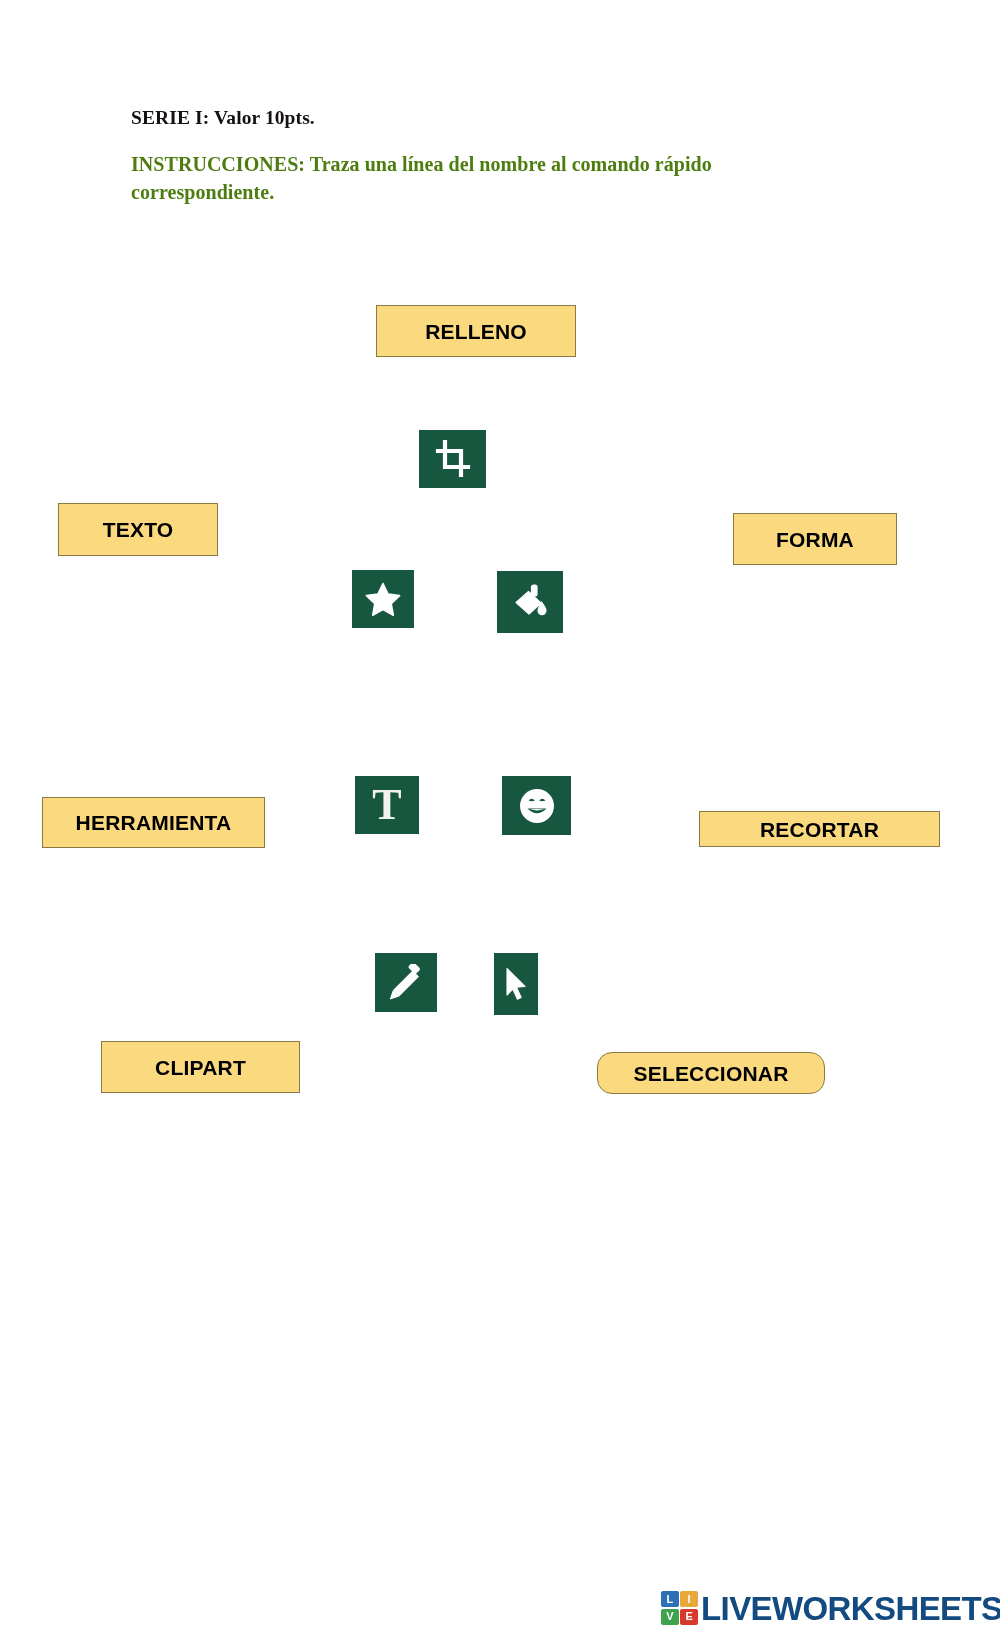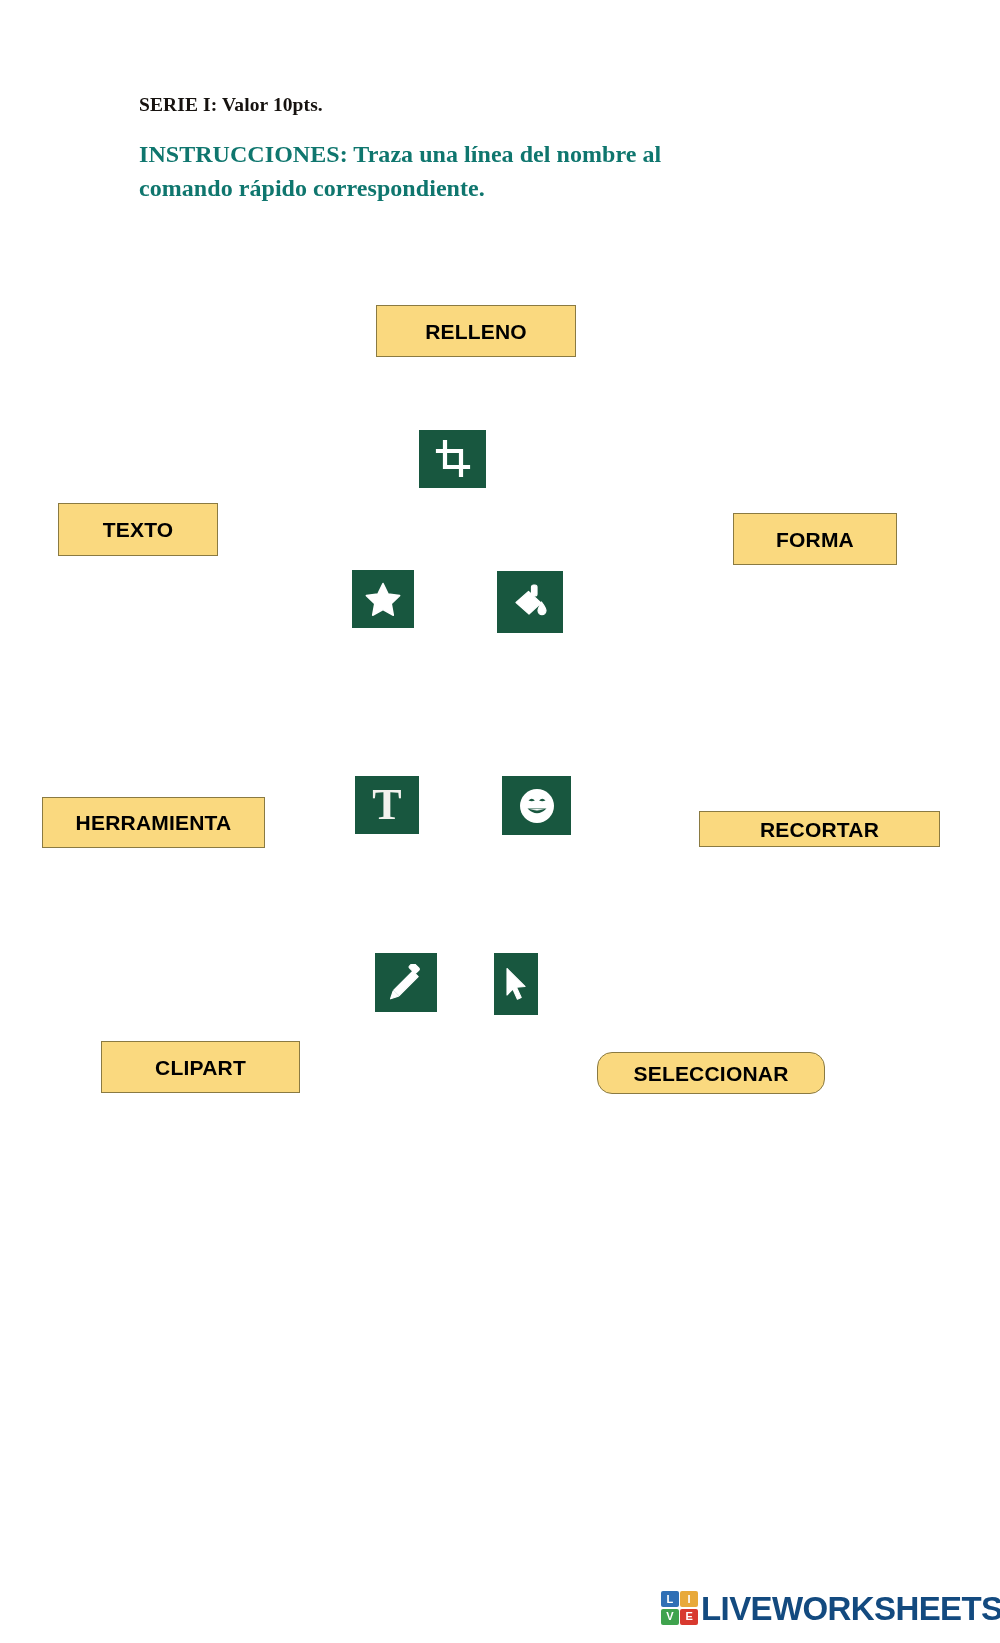--- a/index.html
+++ b/index.html
@@ -20,38 +20,37 @@
     left: 0; top: 0;
     width: 1000px;
     height: 1643px;
     background: #ffffff;
   }
 
   
   .header-block {
     position: absolute;
     left: 131px;
-    top: 94px;
+    top: 107px;
     width: 680px;
-    margin-left: 8px;
   }
   .serie-line {
     font-family: "Liberation Serif", serif;
     font-weight: bold;
     font-size: 19.5px;
     color: #16120f;
     letter-spacing: 0.1px;
     margin: 0 0 23px 0;
     line-height: 1.1;
   }
   .instr-line {
     font-family: "Liberation Serif", serif;
     font-weight: bold;
-    font-size: 24px;
-    color: #0f766e;
+    font-size: 20px;
+    color: #4d7c0f;
     letter-spacing: 0.05px;
     margin: 0;
     line-height: 1.38;
     width: 620px;
   }
 
   
   .label-box {
     position: absolute;
     background: #fad97f;

